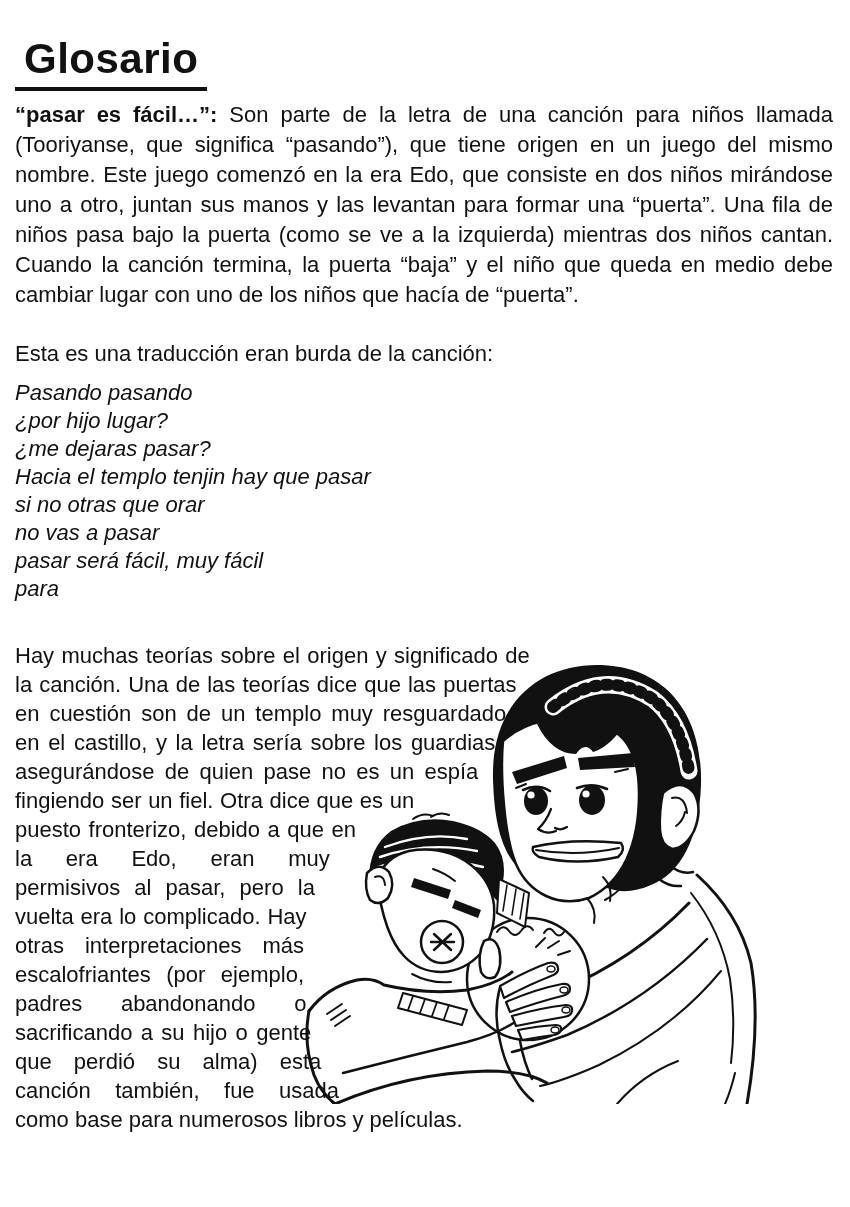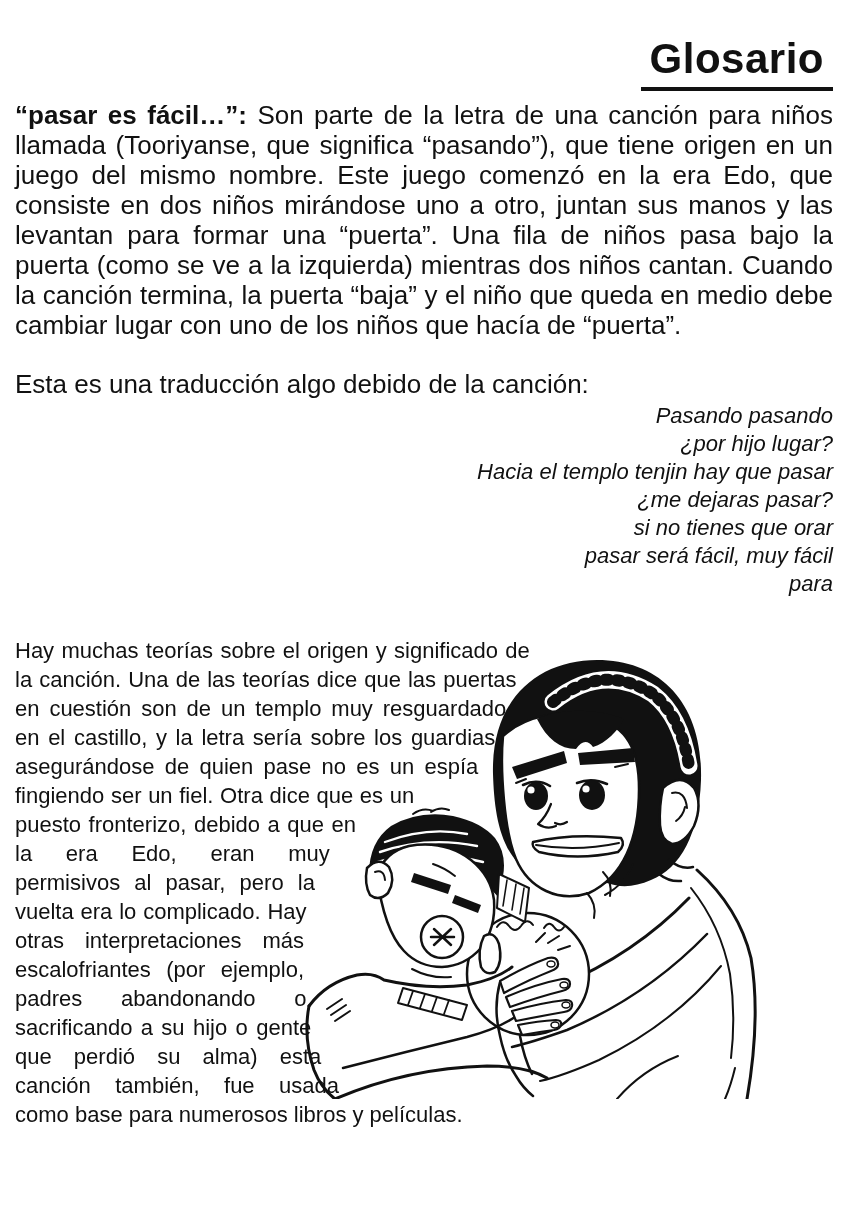--- a/index.html
+++ b/index.html
@@ -6,46 +6,46 @@
   body {
     width: 850px; height: 1207px;
     background: #ffffff;
     color: #111111;
     font-family: "Liberation Sans", "DejaVu Sans", sans-serif;
     overflow: hidden;
     position: relative;
   }
   .content { padding: 0 17px 0 15px; }
 
-  .title-wrap { text-align: right; margin-top: 34px; }
+  .title-wrap { text-align: left; margin-top: 34px; }
   .page-title {
     display: inline-block;
     font-size: 42px;
     font-weight: 800;
     line-height: 50px;
     letter-spacing: 0.5px;
     border-bottom: 4px solid #111;
     padding: 0 9px 3px 9px;
   }
 
   .para {
-    font-size: 26px;
+    font-size: 22px;
     line-height: 30px;
     margin: 0;
   }
   .justify { text-align: justify; hyphens: auto; -webkit-hyphens: auto; }
 
   .entry-para { margin-top: 9px; }
   .entry-term { font-weight: bold; }
 
   .intro-para { margin-top: 29px; }
 
   .song {
-    margin-top: 3px;
-    text-align: right;
+    margin-top: 10px;
+    text-align: left;
     font-style: italic;
     font-size: 22px;
     line-height: 28px;
   }
 
   .theories-para {
     margin-top: 38px;
     font-size: 22px;
     line-height: 29px;
   }
@@ -73,28 +73,29 @@
 
   <div class="title-wrap">
     <span class="page-title">Glosario</span>
   </div>
 
   <div class="para justify entry-para">
     <b class="entry-term">“pasar es fácil…”:</b>
     <span>Son parte de la letra de una canción para niños llamada (Tooriyanse, que significa “pasando”), que tiene origen en un juego del mismo nombre. Este juego comenzó en la era Edo, que consiste en dos niños mirándose uno a otro, juntan sus manos y las levantan para formar una “puerta”. Una fila de niños pasa bajo la puerta (como se ve a la izquierda) mientras dos niños cantan. Cuando la canción termina, la puerta “baja” y el niño que queda en medio debe cambiar lugar con uno de los niños que hacía de “puerta”.</span>
   </div>
 
-  <div class="para intro-para">Esta es una traducción algo debido de la canción:</div>
+  <div class="para intro-para">Esta es una traducción eran burda de la canción:</div>
 
   <div class="song">
     <div>Pasando pasando</div>
     <div>¿por hijo lugar?</div>
+    <div>¿me dejaras pasar?</div>
     <div>Hacia el templo tenjin hay que pasar</div>
-    <div>¿me dejaras pasar?</div>
-    <div>si no tienes que orar</div>
+    <div>si no otras que orar</div>
+    <div>no vas a pasar</div>
     <div>pasar será fácil, muy fácil</div>
     <div>para</div>
   </div>
 
   <div class="para justify theories-para">
     <span class="illu-float" title="Dos personajes de manga: un niño grande carga a un niño pequeño dormido que se aferra a su pecho">
       <svg viewBox="0 0 565 463" xmlns="http://www.w3.org/2000/svg">
         <g stroke-linecap="round" stroke-linejoin="round">
 
           <path d="M 208,138 C 206,62 254,24 312,24 C 376,24 418,68 416,144 C 414,198 396,232 366,244 C 350,251 336,252 322,247 C 298,257 256,252 232,226 C 213,204 209,170 208,138 Z" fill="#111"></path>

